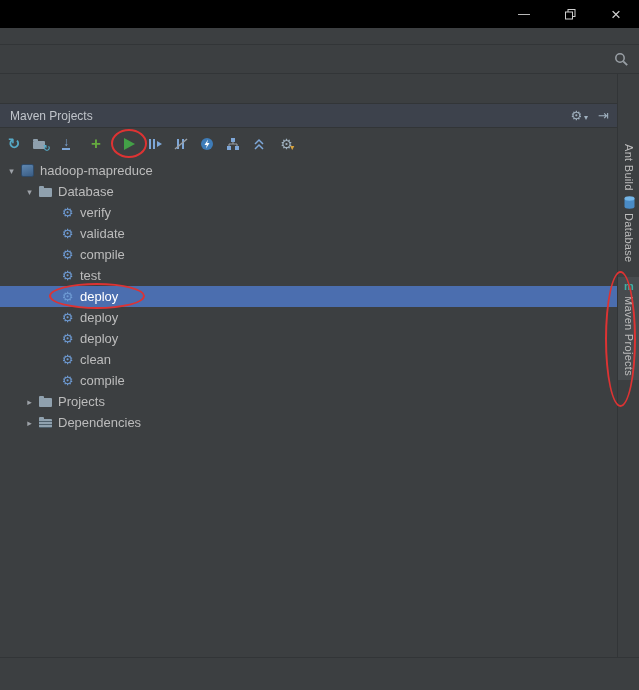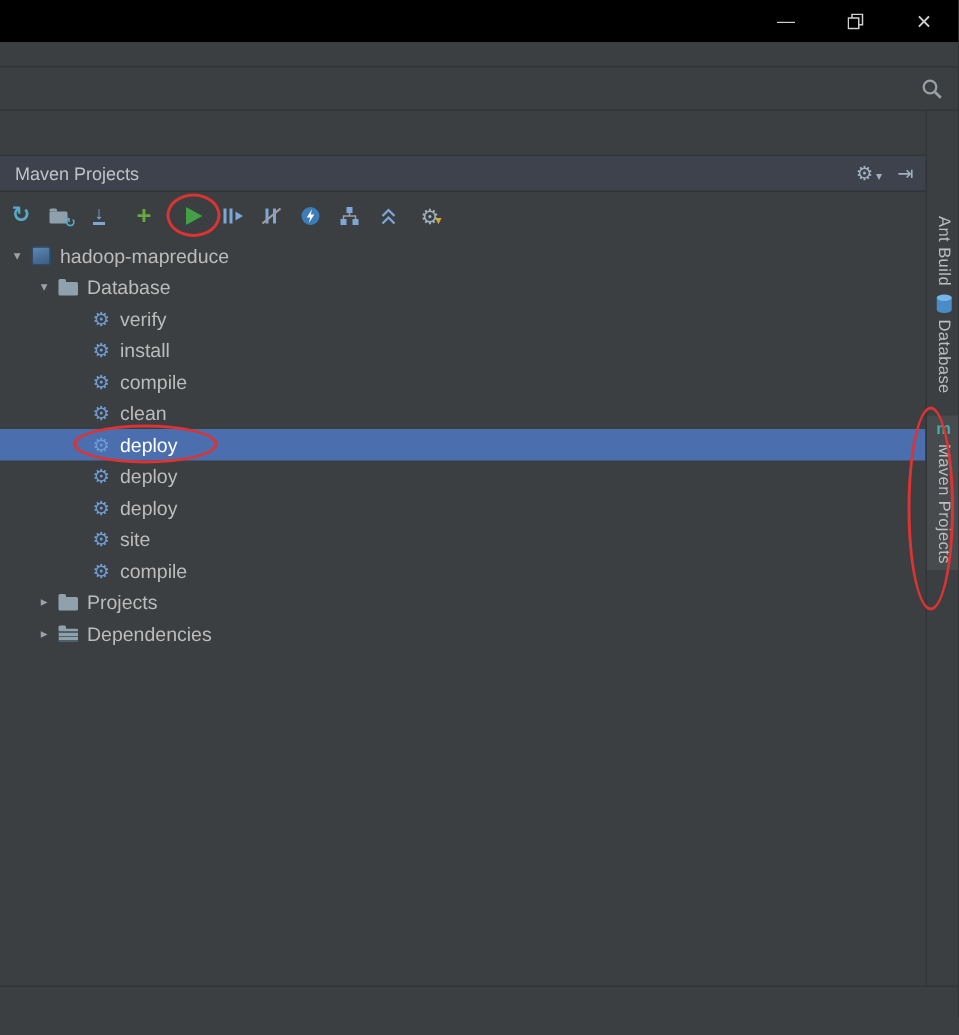--- a/index.html
+++ b/index.html
@@ -218,45 +218,45 @@
             </span>
           <span class="tlabel">Database</span>
         </div>
 
         <div class="trow lvl2">
           <span class="ticon gearicon">⚙</span>
           <span class="tlabel">verify</span>
         </div>
         <div class="trow lvl2">
           <span class="ticon gearicon">⚙</span>
-          <span class="tlabel">install</span>
+          <span class="tlabel">validate</span>
         </div>
         <div class="trow lvl2">
           <span class="ticon gearicon">⚙</span>
           <span class="tlabel">compile</span>
         </div>
         <div class="trow lvl2">
           <span class="ticon gearicon">⚙</span>
+          <span class="tlabel">test</span>
+        </div>
+        <div class="trow lvl2 selected">
+          <span class="ticon gearicon">⚙</span>
+          <span class="tlabel">deploy</span>
+        </div>
+        <div class="trow lvl2">
+          <span class="ticon gearicon">⚙</span>
+          <span class="tlabel">deploy</span>
+        </div>
+        <div class="trow lvl2">
+          <span class="ticon gearicon">⚙</span>
+          <span class="tlabel">deploy</span>
+        </div>
+        <div class="trow lvl2">
+          <span class="ticon gearicon">⚙</span>
           <span class="tlabel">clean</span>
-        </div>
-        <div class="trow lvl2 selected">
-          <span class="ticon gearicon">⚙</span>
-          <span class="tlabel">deploy</span>
-        </div>
-        <div class="trow lvl2">
-          <span class="ticon gearicon">⚙</span>
-          <span class="tlabel">deploy</span>
-        </div>
-        <div class="trow lvl2">
-          <span class="ticon gearicon">⚙</span>
-          <span class="tlabel">deploy</span>
-        </div>
-        <div class="trow lvl2">
-          <span class="ticon gearicon">⚙</span>
-          <span class="tlabel">site</span>
         </div>
         <div class="trow lvl2">
           <span class="ticon gearicon">⚙</span>
           <span class="tlabel">compile</span>
         </div>
 
         <div class="trow lvl1">
           <span class="arrow">▸</span>
           <span class="ticon">
               <i class="folder"></i>

